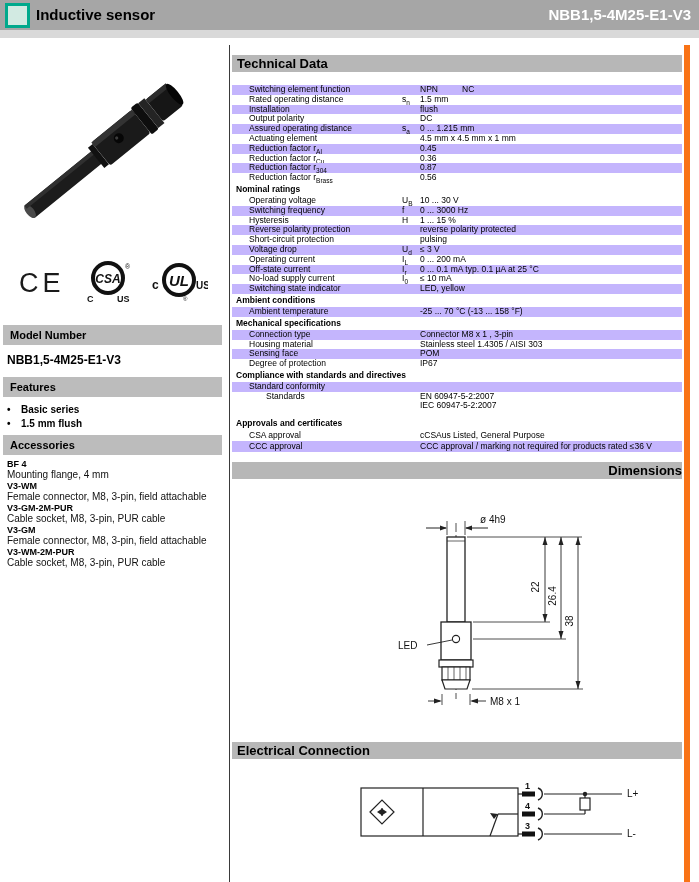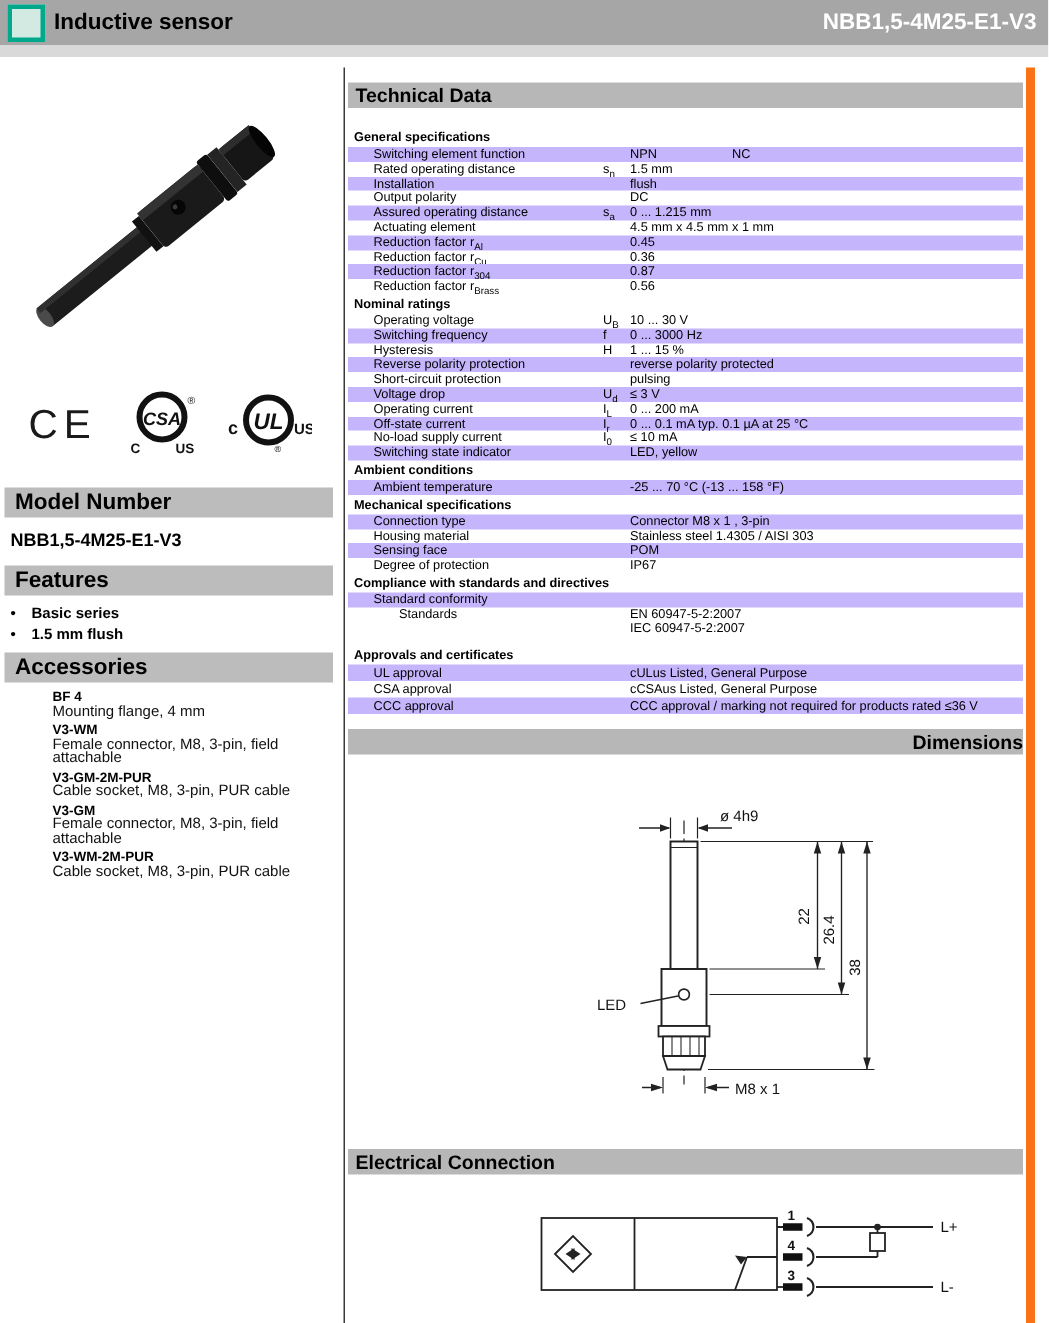--- a/index.html
+++ b/index.html
@@ -10,29 +10,29 @@
   .topbar{position:absolute;left:0;top:0;width:699px;height:30px;background:#a6a6a6;}
   .logo-sq{position:absolute;left:5px;top:3px;width:19px;height:19px;background:#d2eae2;border:3px solid #00a98c;}
   .topbar-title{position:absolute;left:36px;top:0;line-height:30px;font-size:15px;font-weight:bold;color:#000000;}
   .topbar-model{position:absolute;right:8px;top:0;line-height:30px;font-size:15px;font-weight:bold;color:#fff;}
   .substrip{position:absolute;left:0;top:30px;width:699px;height:8px;background:#d9d9d9;}
 
   
   .leftcol{position:absolute;left:3px;top:45px;width:219px;}
   .product-photo{height:200px;}
   .logos{height:62px;margin-top:6px;display:flex;align-items:center;justify-content:space-between;padding:0 14px;}
-  .secbar{height:20px;line-height:20px;background:#bcbcbc;font-size:15px;font-weight:bold;padding-left:7px;}
+  .secbar{height:20px;line-height:20px;background:#bcbcbc;font-size:11px;font-weight:bold;padding-left:7px;}
   .secbar.m1{margin-top:12px;}
   .secbar.m2{margin-top:11px;}
   .secbar.m3{margin-top:4px;}
   .model-value{margin-top:8px;font-size:12px;font-weight:bold;padding-left:4px;height:13px;}
   .features-list{margin-top:6px;}
   .feature-item{height:14px;line-height:14px;font-size:10px;font-weight:bold;padding-left:4px;}
   .feature-item .bullet{display:inline-block;width:14px;}
-  .acc-list{margin-top:5px;padding-left:4px;margin-left:28px;}
+  .acc-list{margin-top:5px;padding-left:4px;}
   .acc-name{font-size:9px;font-weight:bold;line-height:9.5px;margin-top:3px;}
   .acc-desc{font-size:10px;line-height:9.5px;color:#111;}
 
   
   .rightcol{position:absolute;left:229px;top:45px;width:454px;height:837px;border-left:1px solid #3a3a3a;border-right:6px solid #f97316;}
   .mainbar{height:17px;line-height:17px;background:#b7b7b7;font-size:13px;font-weight:bold;padding-left:5px;margin-left:2px;width:445px;}
   .mainbar.first{margin-top:10px;}
   .mainbar.dim{margin-top:10px;text-align:right;}
   .mainbar.elec{margin-top:7px;}
   #tech-table{margin-top:13px;margin-left:2px;width:450px;}
@@ -40,21 +40,21 @@
   .subhead.gap{margin-top:6px;}
   .trow{position:relative;height:9.8px;line-height:9.8px;font-size:8.5px;}
   .trow.shade{background:#c4b5fd;}
   .trow.tall{height:11px;line-height:11px;}
   .trow.two-line{height:19.6px;line-height:9.8px;}
   .tlabel{position:absolute;left:17px;top:0;white-space:nowrap;}
   .tlabel.ind2{left:34px;}
   .tsym{position:absolute;left:170px;top:0;}
   .tval{position:absolute;left:188px;top:0;white-space:nowrap;}
   .tval.l2{top:9.6px;}
-  .tval2{position:absolute;left:256px;top:0;}
+  .tval2{position:absolute;left:230px;top:0;}
   sub{font-size:6.5px;line-height:0;}
   .dim-drawing{margin-top:4px;height:252px;}
   .elec-drawing{margin-top:6px;height:93px;}
   svg text{font-family:"Liberation Sans", sans-serif;}
 </style>
 </head>
 <body>
 
 <div class="page">
 
@@ -132,21 +132,20 @@
         <div class="acc-name">V3-GM</div>
         <div class="acc-desc">Female connector, M8, 3-pin, field attachable</div>
         <div class="acc-name">V3-WM-2M-PUR</div>
         <div class="acc-desc">Cable socket, M8, 3-pin, PUR cable</div>
       </div>
   </aside>
 
   <section class="rightcol">
     <div class="mainbar first">Technical Data</div>
     <div id="tech-table">
-        <div class="subhead">General specifications</div>
         <div class="trow shade">
           <span class="tlabel">Switching element function</span>
           <span class="tval">NPN</span>
           <span class="tval2">NC</span>
         </div>
         <div class="trow">
           <span class="tlabel">Rated operating distance</span>
           <span class="tsym">s<sub>n</sub></span>
           <span class="tval">1.5 mm</span>
         </div>
@@ -256,24 +255,20 @@
         <div class="subhead">Compliance with standards and directives</div>
         <div class="trow shade">
           <span class="tlabel">Standard conformity</span>
         </div>
         <div class="trow two-line">
           <span class="tlabel ind2">Standards</span>
           <span class="tval">EN 60947-5-2:2007</span>
           <span class="tval l2">IEC 60947-5-2:2007</span>
         </div>
         <div class="subhead gap">Approvals and certificates</div>
-        <div class="trow shade tall">
-          <span class="tlabel">UL approval</span>
-          <span class="tval">cULus Listed, General Purpose</span>
-        </div>
         <div class="trow tall">
           <span class="tlabel">CSA approval</span>
           <span class="tval">cCSAus Listed, General Purpose</span>
         </div>
         <div class="trow shade tall">
           <span class="tlabel">CCC approval</span>
           <span class="tval">CCC approval / marking not required for products rated ≤36 V</span>
         </div>
       </div>
 

